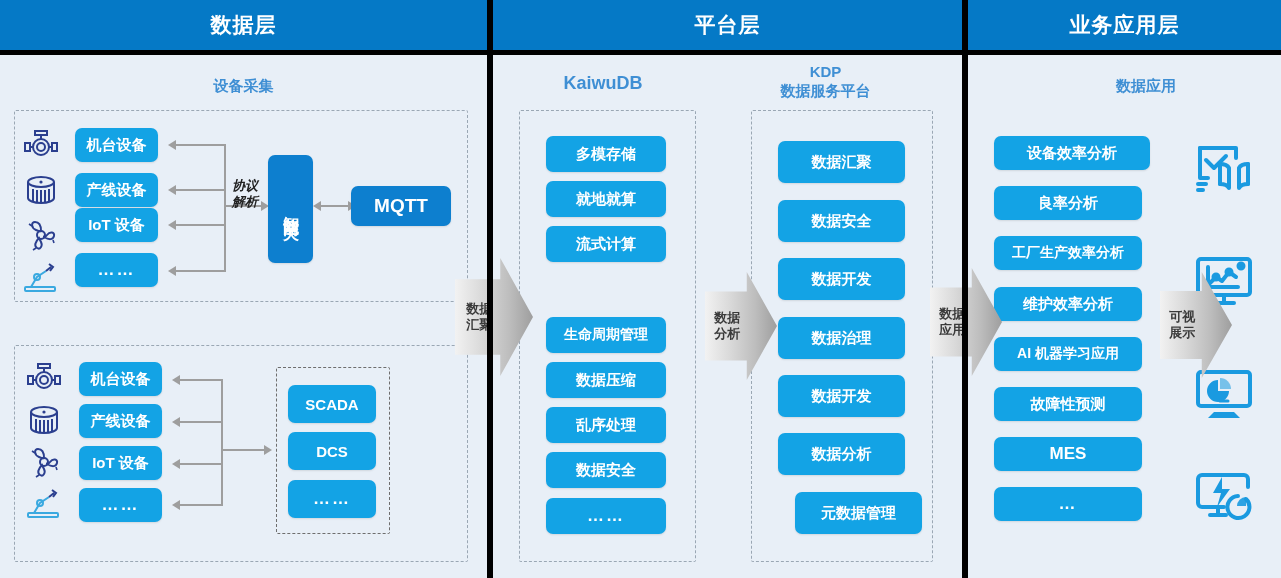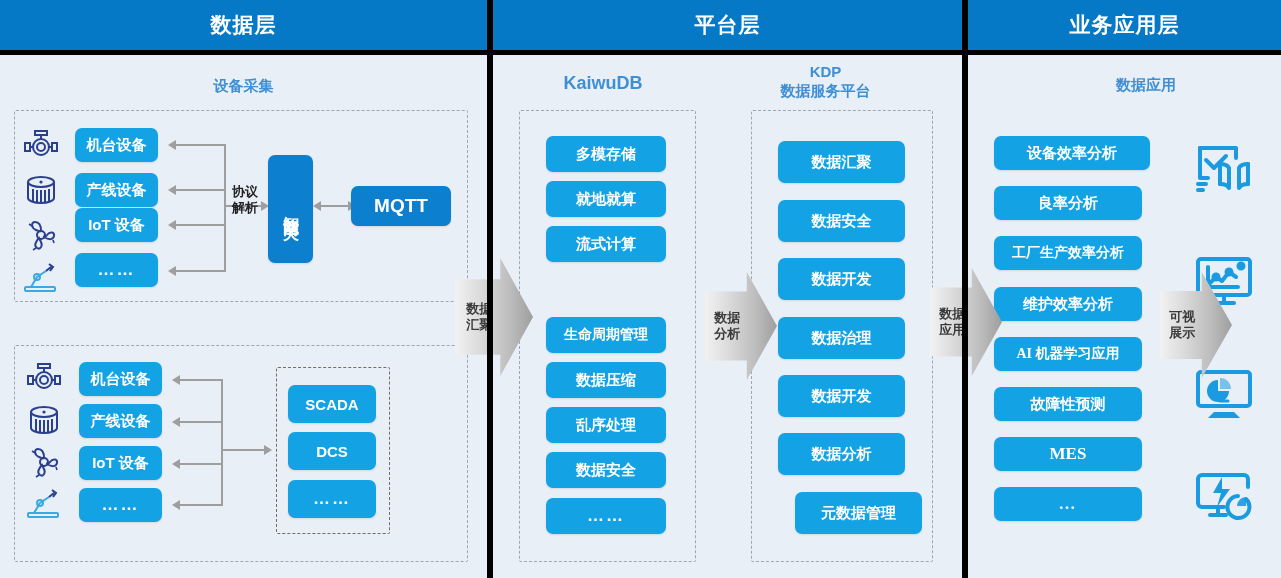--- a/index.html
+++ b/index.html
@@ -165,21 +165,21 @@
     <div class="ln h" style="left:176px;top:189px;width:50px;"></div>
     <div class="arw left" style="left:168px;top:185px;"></div>
     <div class="ln h" style="left:176px;top:224px;width:50px;"></div>
     <div class="arw left" style="left:168px;top:220px;"></div>
     <div class="ln h" style="left:176px;top:270px;width:50px;"></div>
     <div class="arw left" style="left:168px;top:266px;"></div>
 
     <div class="ln h" style="left:224px;top:205px;width:38px;"></div>
     <div class="arw right" style="left:261px;top:201px;"></div>
 
-    <div class="smalllbl" style="left:222px;top:184px;width:46px;">协议
+    <div class="smalllbl" style="left:222px;top:178px;width:46px;font-style:italic;">协议
 解析</div>
 
     <div class="chip deep vert" style="left:268px;top:155px;width:45px;height:108px;">
       <span>智能网关</span>
     </div>
 
     <div class="ln h" style="left:321px;top:205px;width:28px;"></div>
     <div class="arw left" style="left:313px;top:201px;"></div>
     <div class="arw right" style="left:348px;top:201px;"></div>
 
@@ -316,21 +316,21 @@
         <span>数据开发</span>
       </div>
     <div class="chip" style="left:285px;top:433px;width:127px;height:42px;">
         <span>数据分析</span>
       </div>
     <div class="chip" style="left:302px;top:492px;width:127px;height:42px;">
         <span>元数据管理</span>
       </div>
   </div>
 
-  <div class="panel" style="left:968px;width:313px;font-family:Liberation Serif, serif;">
+  <div class="panel" style="left:968px;width:313px;">
     <div class="panel-head">
       <span>业务应用层</span>
     </div>
     <div class="sub-title" style="left:0;top:76px;width:290px;padding-left:33px;">数据应用</div>
 
     <div class="chip" style="left:26px;top:136px;width:156px;height:34px;">
         <span>设备效率分析</span>
       </div>
     <div class="chip" style="left:26px;top:186px;width:148px;height:34px;">
         <span>良率分析</span>

